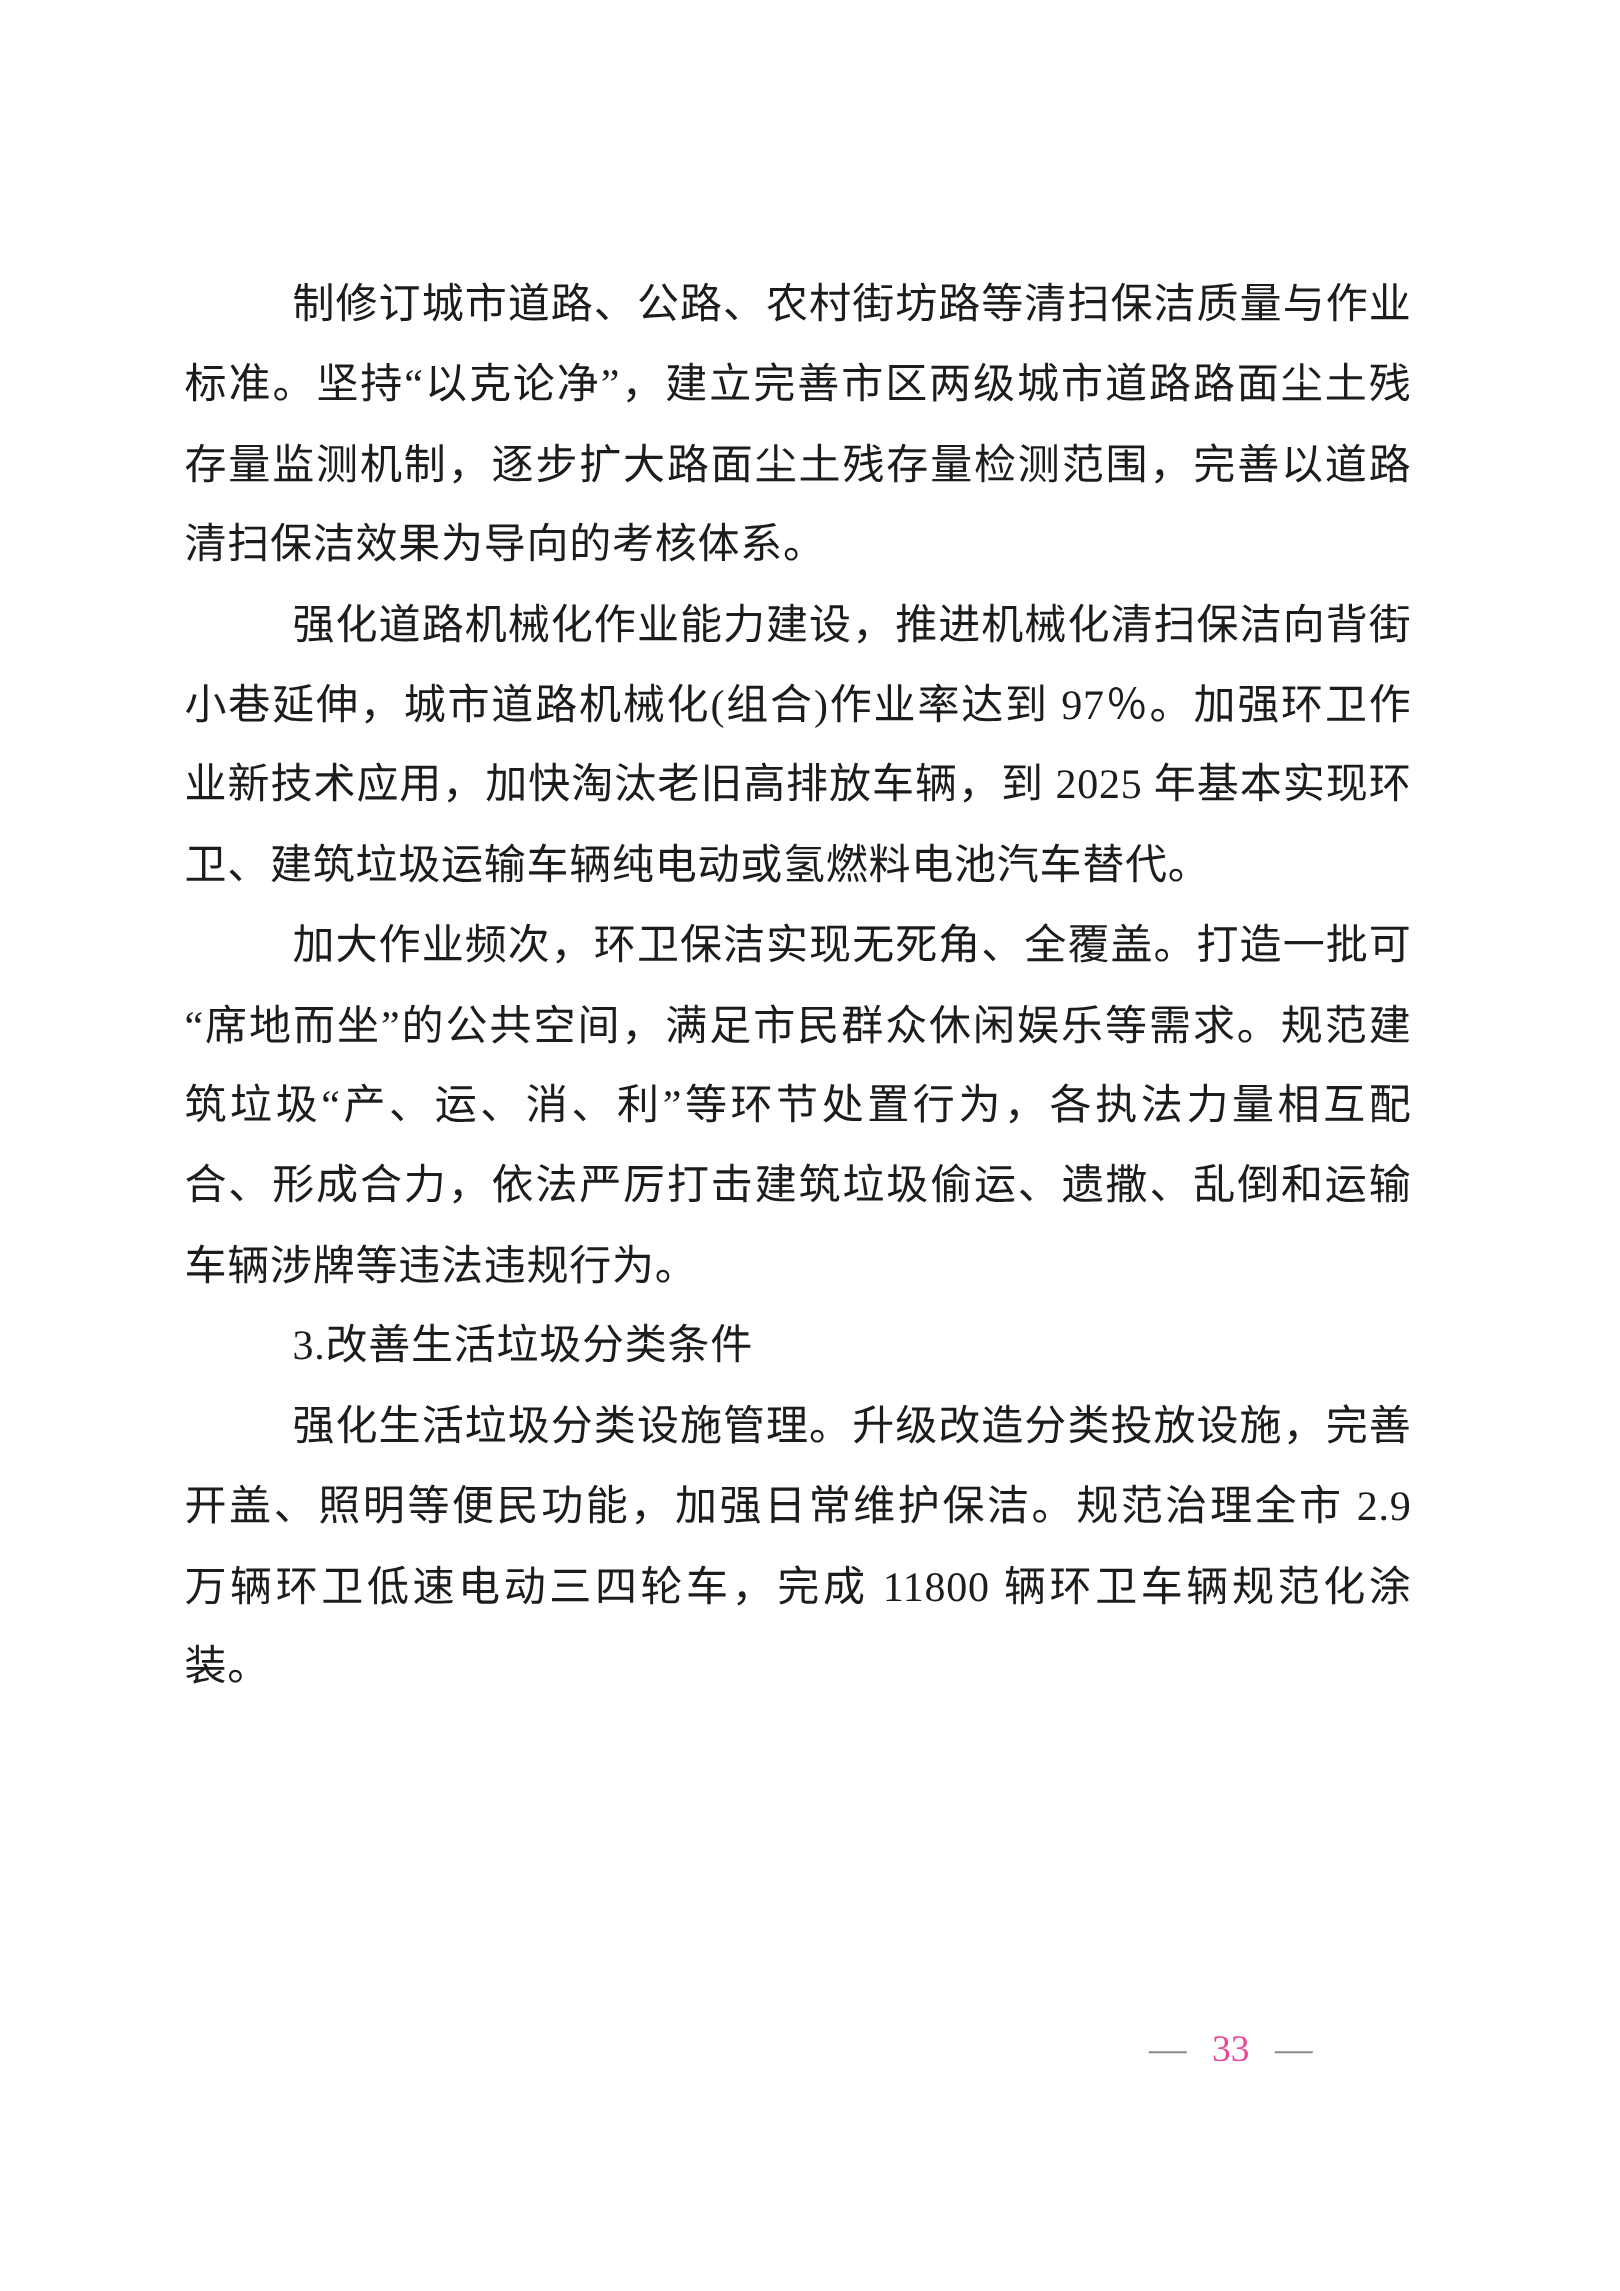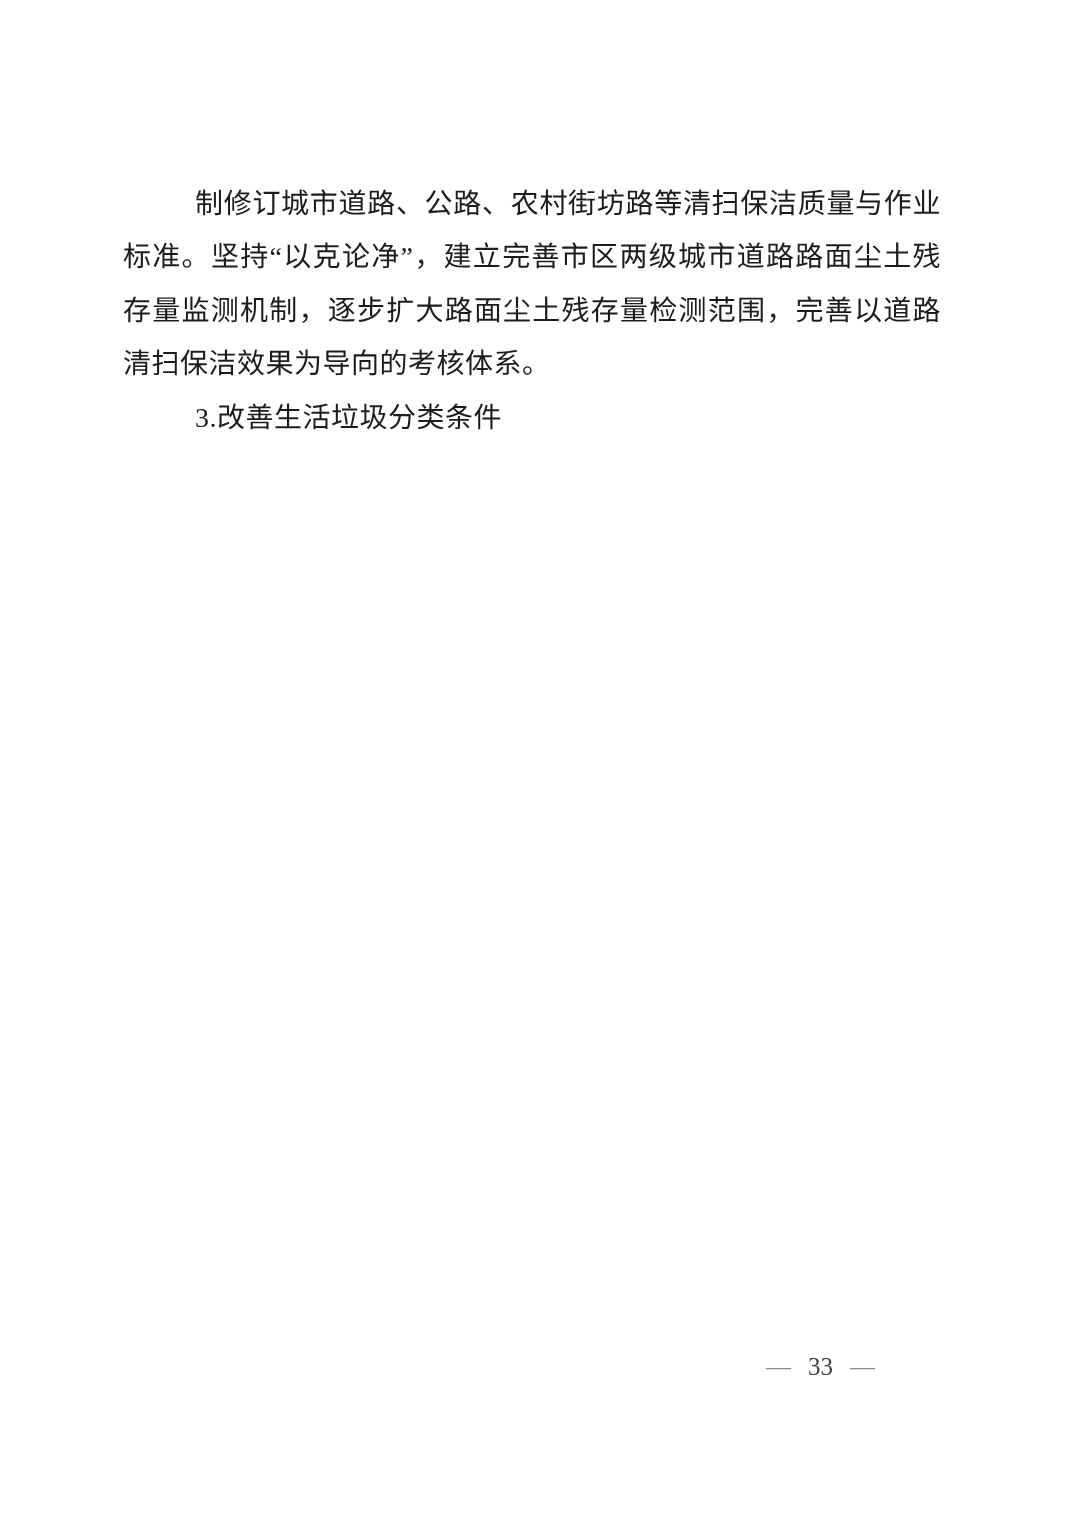--- a/index.html
+++ b/index.html
@@ -40,31 +40,34 @@
     align-items: center;
     gap: 17px;
     font-family: "Liberation Serif", "DejaVu Serif", serif;
     font-size: 25px;
     color: #3d3d3d;
   }
   .page-footer .dash {
     color: #8a8a8a;
   }
   .page-footer .num {
-    color: #404040;
+    color: #ec4899;
   }
 </style>
 </head>
 <body>
 
 <div class="page">
 
   <div class="text-block">
     <p class="para">制修订城市道路、公路、农村街坊路等清扫保洁质量与作业标准。坚持“以克论净”，建立完善市区两级城市道路路面尘土残存量监测机制，逐步扩大路面尘土残存量检测范围，完善以道路清扫保洁效果为导向的考核体系。</p>
+    <p class="para">强化道路机械化作业能力建设，推进机械化清扫保洁向背街小巷延伸，城市道路机械化(组合)作业率达到 97％。加强环卫作业新技术应用，加快淘汰老旧高排放车辆，到 2025 年基本实现环卫、建筑垃圾运输车辆纯电动或氢燃料电池汽车替代。</p>
+    <p class="para">加大作业频次，环卫保洁实现无死角、全覆盖。打造一批可“席地而坐”的公共空间，满足市民群众休闲娱乐等需求。规范建筑垃圾“产、运、消、利”等环节处置行为，各执法力量相互配合、形成合力，依法严厉打击建筑垃圾偷运、遗撒、乱倒和运输车辆涉牌等违法违规行为。</p>
     <p class="para">3.改善生活垃圾分类条件</p>
+    <p class="para">强化生活垃圾分类设施管理。升级改造分类投放设施，完善开盖、照明等便民功能，加强日常维护保洁。规范治理全市 2.9 万辆环卫低速电动三四轮车，完成 11800 辆环卫车辆规范化涂装。</p>
   </div>
 
   <div class="page-footer">
     <span class="dash">—</span>
     <span class="num">33</span>
     <span class="dash">—</span>
   </div>
 
 </div>
 

